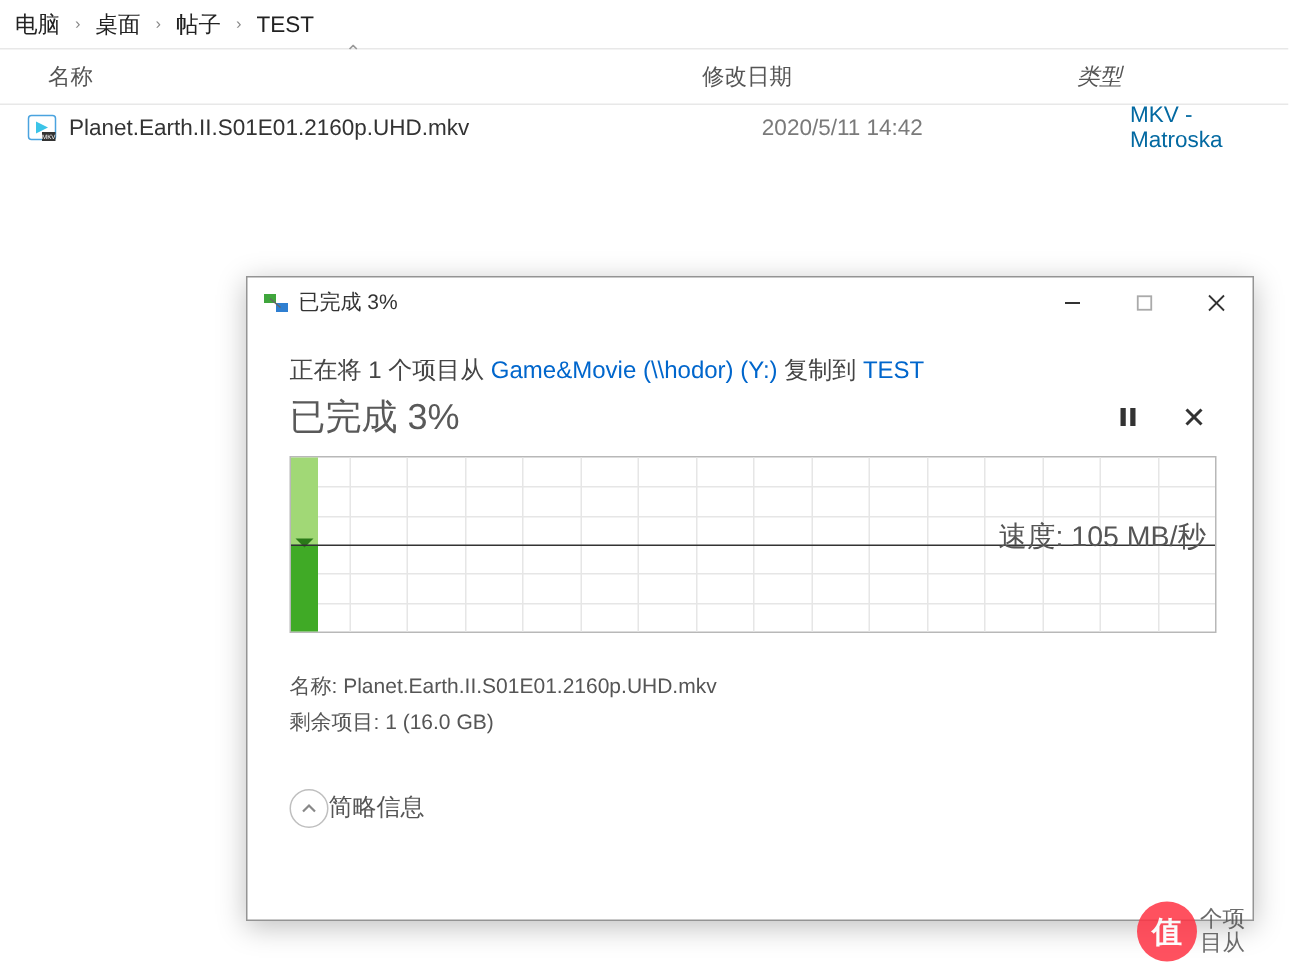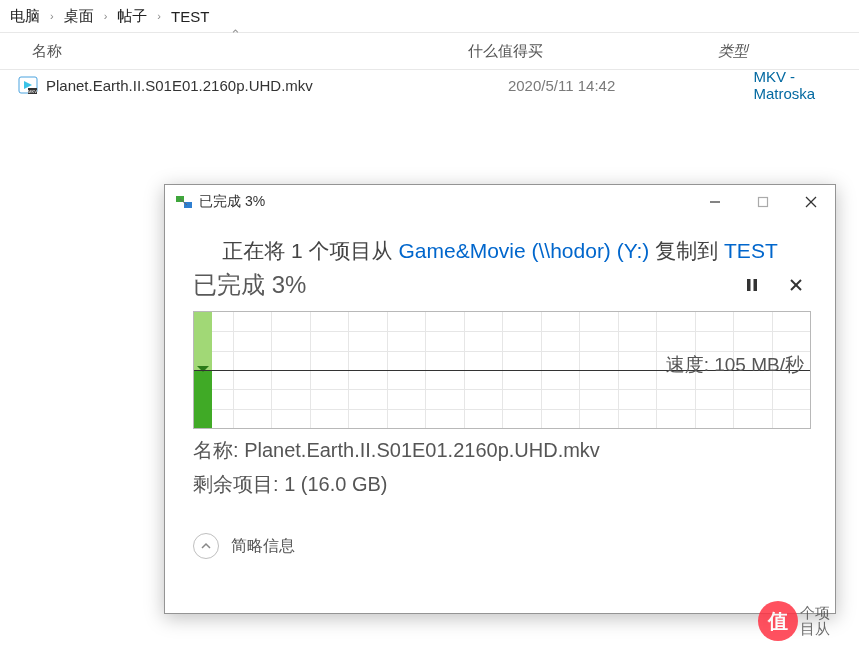--- a/index.html
+++ b/index.html
@@ -79,21 +79,21 @@
 .titlebar .spacer { flex: 1; }
 .win-btn {
   width: 48px; height: 32px;
   display: flex; align-items: center; justify-content: center;
   color: #333;
 }
 .win-btn svg { width: 12px; height: 12px; }
 .win-btn.close svg { width: 14px; height: 14px; }
 
 .dlg-body { padding: 18px 28px 12px 28px; }
-.copy-line { font-size: 21px; color: #444; text-align: center; }
+.copy-line { font-size: 16px; color: #444; }
 .copy-line .link { color: #0066cc; }
 .progress-title {
   font-size: 24px;
   color: #595959;
   margin-top: 4px;
   display: flex;
   align-items: center;
 }
 .progress-title .spacer { flex: 1; }
 .prog-btn { width: 22px; height: 22px; margin-left: 22px; display: flex; align-items: center; justify-content: center; }
@@ -123,28 +123,27 @@
   position: absolute; left: 0; top: 50%; height: 50%; background: #40aa26;
 }
 .chart .bar-bot .notch {
   position: absolute; left: 50%; top: -4px; transform: translateX(-50%);
   width: 0; height: 0; border-left: 6px solid transparent; border-right: 6px solid transparent; border-top: 6px solid #2a7a18;
 }
 .chart .speed-label {
   position: absolute; right: 6px; top: 40px; font-size: 19px; color: #555;
 }
 
-.details { margin-top: 4px; font-size: 20px; color: #555; line-height: 1.7; }
+.details { margin-top: 24px; font-size: 14px; color: #555; line-height: 1.7; }
 .details .lbl { color: #555; }
 
 .more-row {
   margin-top: 32px;
   display: flex;
   align-items: center;
-  gap: 12px;
   color: #555;
   font-size: 16px;
 }
 .chevron-circle {
   width: 26px; height: 26px; border: 1px solid #bfbfbf; border-radius: 50%;
   display: flex; align-items: center; justify-content: center;
 }
 .chevron-circle svg { width: 12px; height: 12px; }
 
 .watermark {
@@ -172,21 +171,21 @@
   <span class="bc-item">桌面</span>
   <span class="bc-sep">›</span>
   <span class="bc-item">帖子</span>
   <span class="bc-sep">›</span>
   <span class="bc-item">TEST</span>
 </div>
 
 <div class="columns">
   <div class="marker">⌃</div>
   <div class="col-name">名称</div>
-  <div class="col-date">什么值得买</div>
+  <div class="col-date">修改日期</div>
   <div class="col-type">类型</div>
 </div>
 
 <div class="file-row">
   <div class="filename">
     <span class="file-icon">
       <svg viewBox="0 0 20 20">
         <rect x="1" y="2" width="18" height="16" rx="2" fill="#fff" stroke="#4aa3df" stroke-width="1"></rect>
         <polygon points="6,6 6,14 14,10" fill="#3cc4e8"></polygon>
         <rect x="10" y="13" width="9" height="6" fill="#333"></rect>

